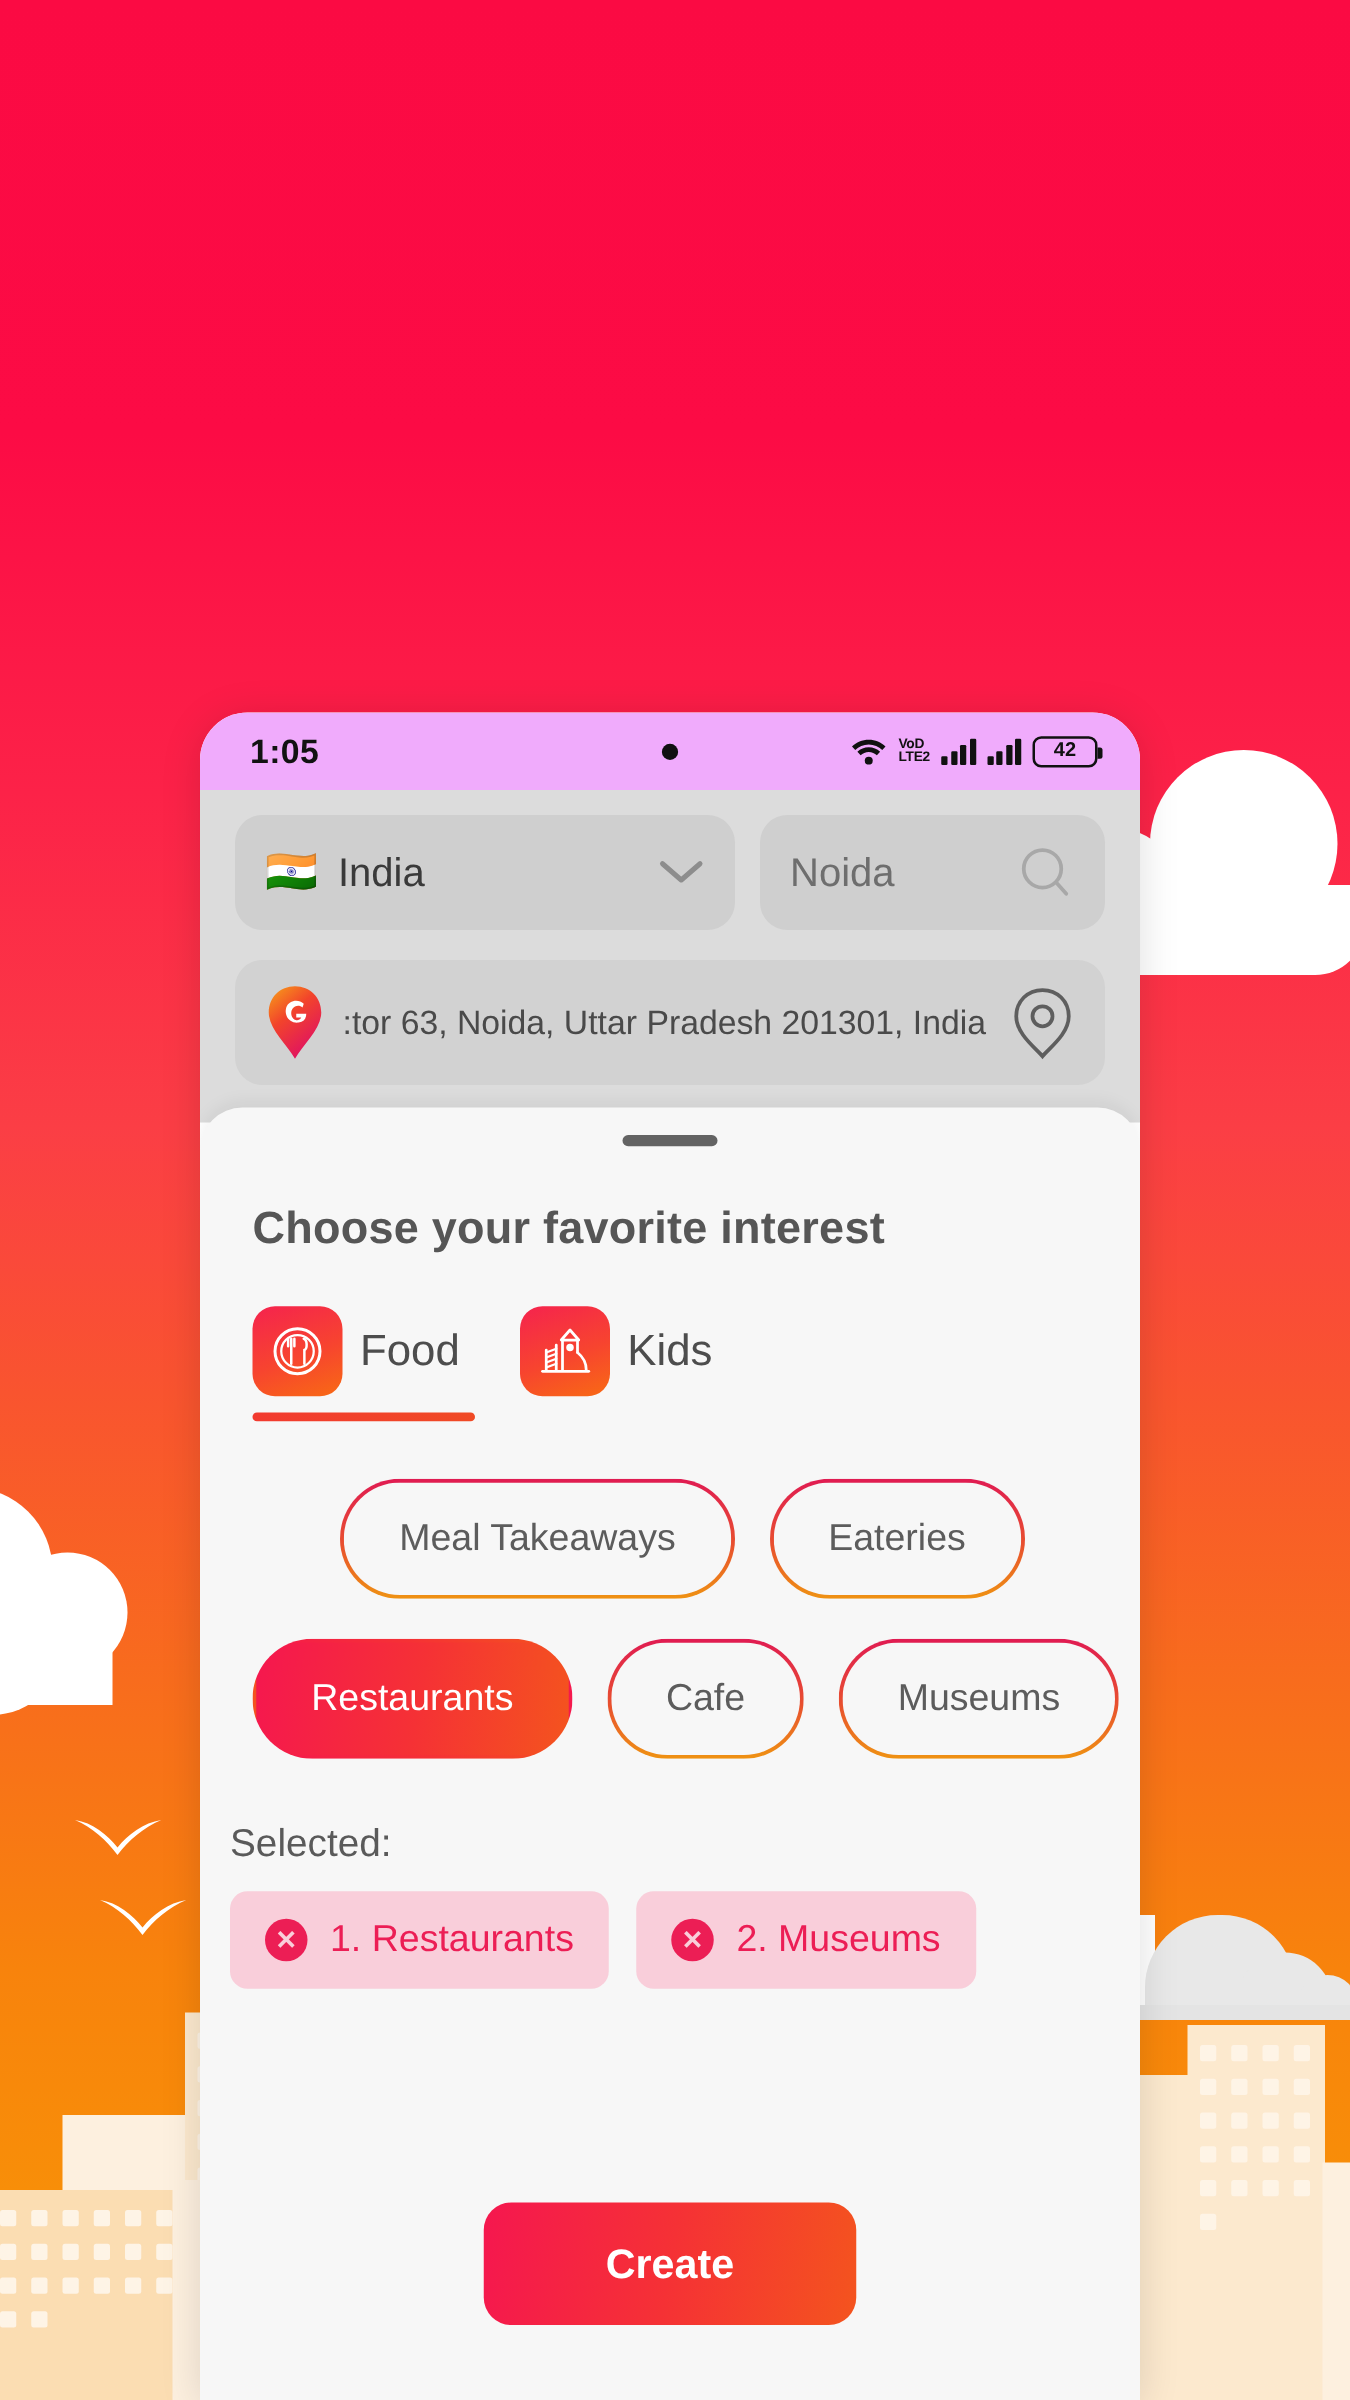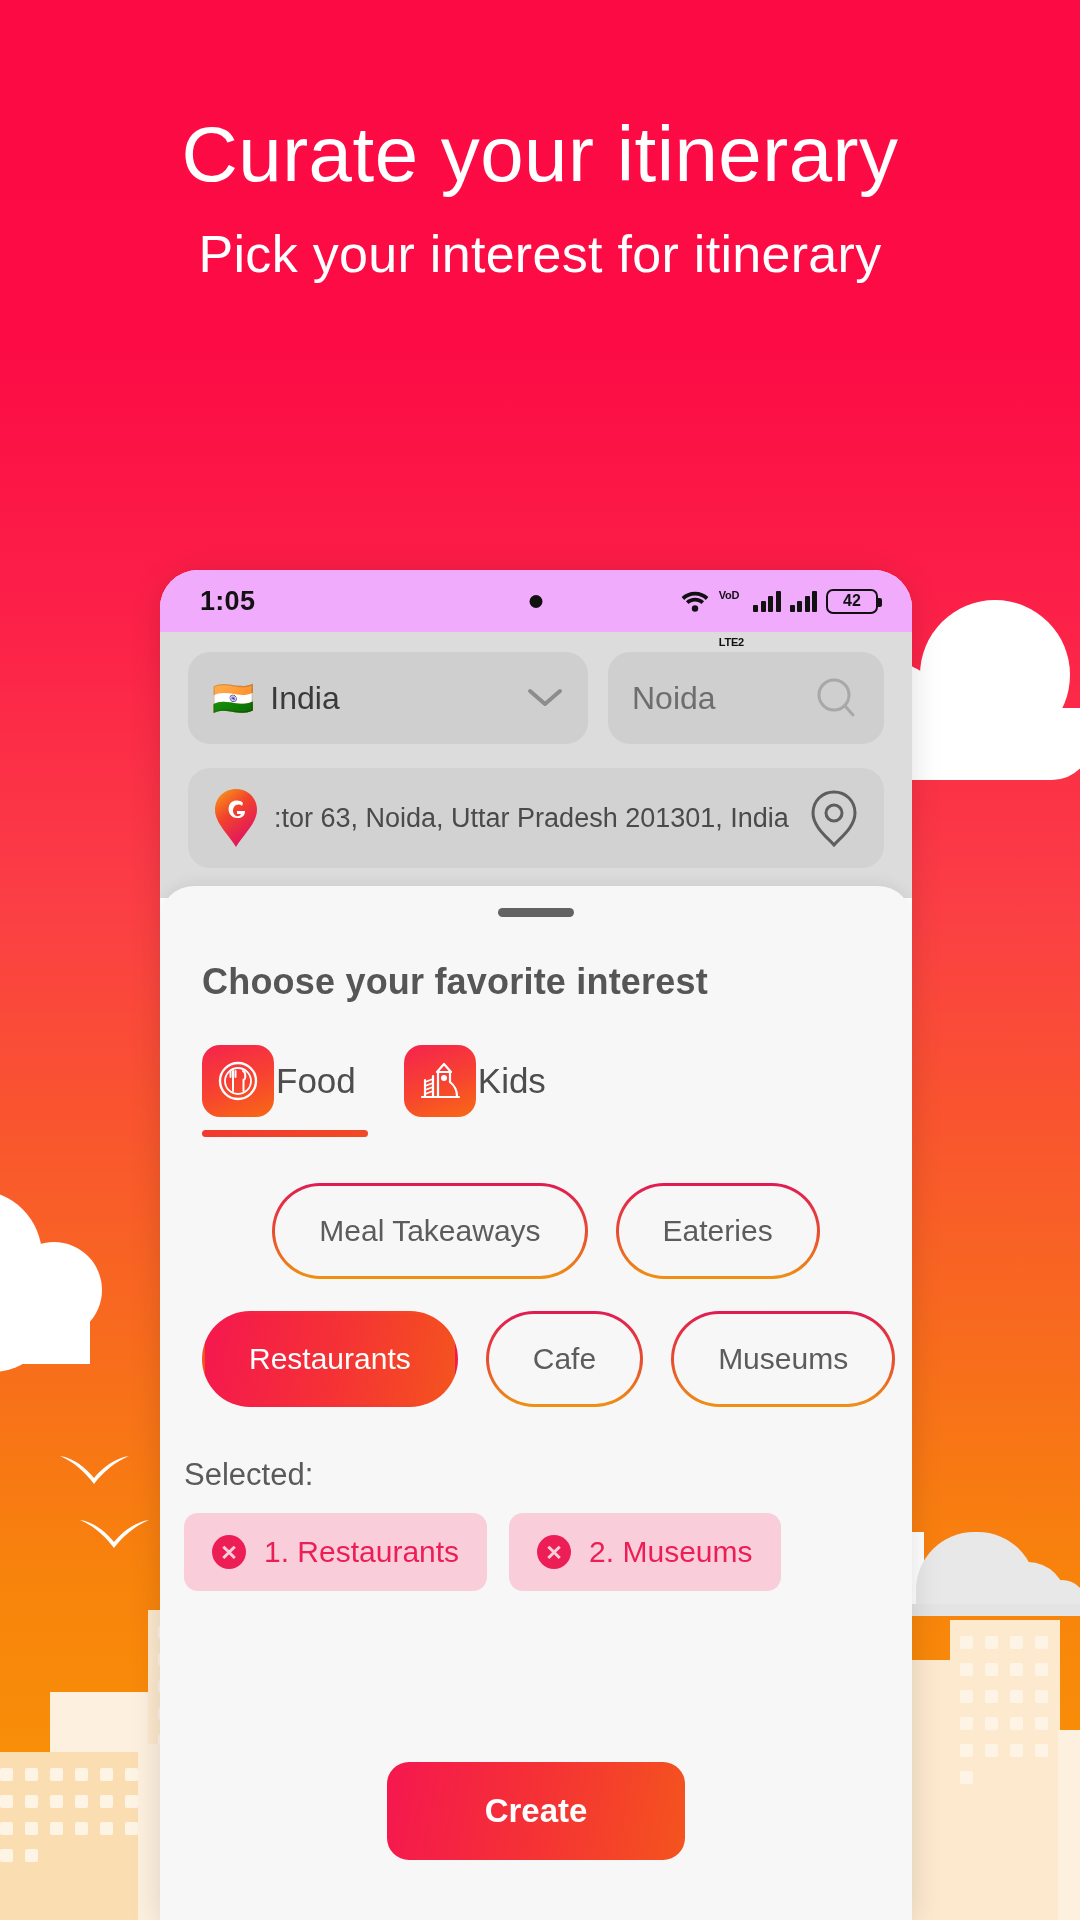--- a/index.html
+++ b/index.html
@@ -92,21 +92,21 @@
   #status-time { font-size: 27px; font-weight: 700; color: #121212; letter-spacing: .3px; }
   #camera-dot {
     position: absolute; left: 50%; transform: translateX(-50%);
     width: 13px; height: 13px; border-radius: 50%; background: #111;
   }
   #status-right { margin-left: auto; display: flex; align-items: center; gap: 9px; }
   .volte {
     display: flex; flex-direction: column; line-height: 1;
     font-size: 11px; font-weight: 700; color: #111; letter-spacing: -.2px;
   }
-  .volte span { display: block; margin-top: 36px; }
+  .volte span { display: block; }
   .bars { display: flex; align-items: flex-end; gap: 2.5px; height: 22px; }
   .bars i { display: block; width: 5px; background: #111; border-radius: 1px; }
   .bars i:nth-child(1){height:7px}
   .bars i:nth-child(2){height:11px}
   .bars i:nth-child(3){height:16px}
   .bars i:nth-child(4){height:21px}
   .batt {
     position: relative; width: 52px; height: 25px;
     border: 2.5px solid #111; border-radius: 7px;
     display: flex; align-items: center; justify-content: center;
@@ -174,21 +174,21 @@
     width: 76px; height: 9px; border-radius: 6px;
     background: #636363; margin: 0 auto 44px auto;
   }
   #sheet-title {
     font-size: 36px; font-weight: 700; color: #565656;
     letter-spacing: .2px; margin-bottom: 42px;
   }
 
   
   #tabs { display: flex; gap: 48px; margin-bottom: 10px; }
-  .tab { display: flex; align-items: center; gap: 2px; padding-bottom: 20px; position: relative; flex: none; }
+  .tab { display: flex; align-items: center; gap: 14px; padding-bottom: 20px; position: relative; flex: none; }
   .tab-icon {
     width: 72px; height: 72px; border-radius: 18px; flex: none;
     background: linear-gradient(160deg, #F5234E 0%, #F7442F 55%, #F86A14 100%);
     display: flex; align-items: center; justify-content: center;
   }
   .tab-label { font-size: 35px; color: #4D4D4D; white-space: nowrap; }
   .tab.active::after {
     content: ""; position: absolute; left: 0; right: -12px; bottom: 0;
     height: 7px; border-radius: 4px;
     background: linear-gradient(90deg, #F23A2F, #F04A25);
@@ -257,24 +257,20 @@
   #hero-subtitle {
     margin-top: 26px;
     font-size: 52px; color: #FFFFFF; font-weight: 400; letter-spacing: .3px;
   }
 </style>
 </head>
 <body>
 
 <div id="stage">
 
-  <div id="hero">
-    <div id="hero-title">Curate your itinerary</div>
-    <div id="hero-subtitle">Pick your interest for itinerary</div>
-  </div>
 
   <div class="cloud" id="cloud-right-top">
     <div class="puff" style="left:86px; top:0; width:150px; height:150px;"></div>
     <div class="puff" style="left:0px; top:62px; width:112px; height:112px;"></div>
     <div class="base" style="left:28px; top:108px; width:230px; height:72px; border-radius:0 0 40px 40px;"></div>
   </div>
 
   <div class="cloud" id="cloud-left-mid">
     <div class="puff" style="left:0px; top:0px; width:132px; height:132px;"></div>
     <div class="puff" style="left:96px; top:52px; width:96px; height:96px;"></div>

